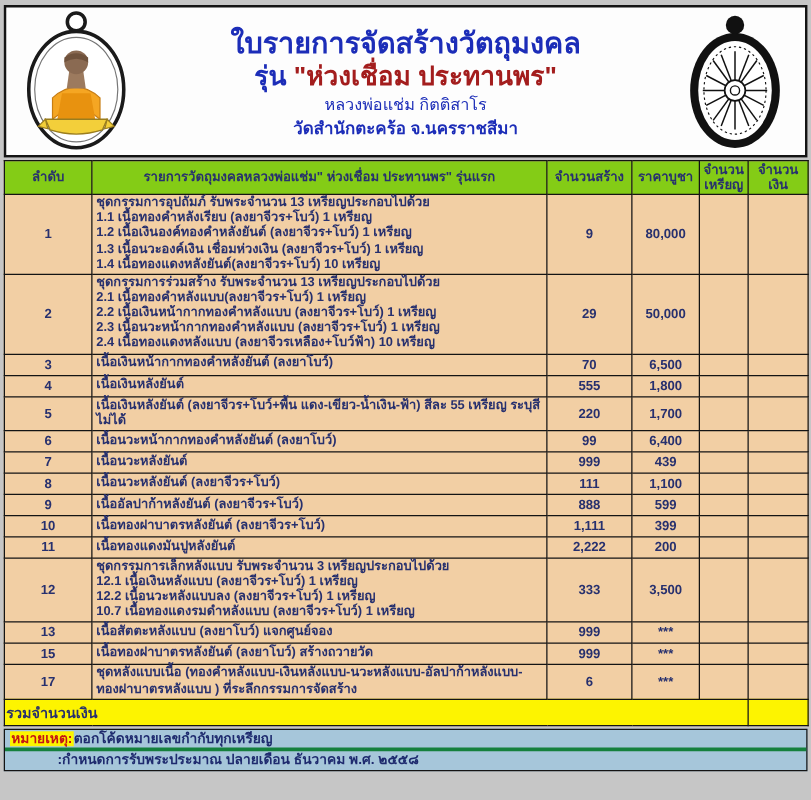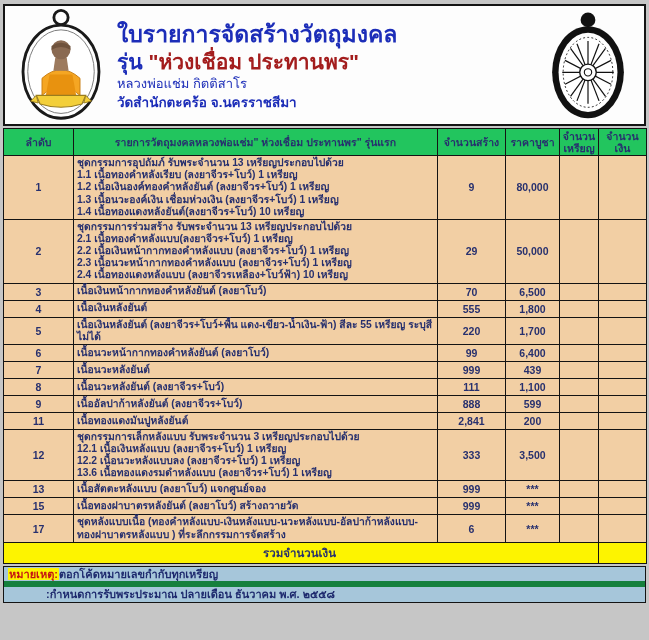--- a/index.html
+++ b/index.html
@@ -1,41 +1,41 @@
 <!DOCTYPE html>
 <html><head>
 <meta charset="utf-8">
 <style>
   html,body{margin:0;padding:0;}
   body{width:649px;height:640px;background:#c6c6c6;font-family:"Liberation Sans","DejaVu Sans",sans-serif;overflow:hidden;}
   .page{position:relative;width:643px;margin:0 auto;padding-top:4px;}
   
   .header-box{background:#fdfdfd;border:2px solid #141414;height:118px;display:flex;align-items:center;}
   .medal{width:112px;flex:0 0 112px;display:flex;justify-content:center;align-items:center;height:100%;}
-  .head-center{flex:1;text-align:left;line-height:1.12;padding-top:2px;}
+  .head-center{flex:1;text-align:center;line-height:1.12;padding-top:2px;}
   .title{color:#1c2db8;font-size:23px;font-weight:700;}
   .series{font-size:21px;font-weight:700;color:#1c2db8;margin-top:2px;}
   .series .red{color:#a31d1d;}
   .monk{color:#1c2db8;font-size:13px;font-weight:400;margin-top:4px;}
   .temple{color:#1c2db8;font-size:13.5px;font-weight:700;margin-top:3px;}
   
   table.items{border-collapse:collapse;width:643px;table-layout:fixed;margin-top:2px;background:#f2cfa4;}
   table.items td,table.items th{border:1px solid #141414;color:#27306e;}
-  thead th{background:#22c55e;font-size:10.5px;font-weight:700;padding:1px 1px;line-height:1.15;}
+  thead th{background:#84cc16;font-size:10.5px;font-weight:700;padding:1px 1px;line-height:1.15;}
   td.c-no{text-align:center;font-size:10.5px;font-weight:700;vertical-align:middle;}
   td.c-desc{font-size:10.3px;font-weight:700;padding:1px 3px;vertical-align:middle;line-height:1.18;}
   td.c-num{text-align:center;font-size:10.5px;font-weight:700;vertical-align:middle;}
   tr.single td{height:14px;}
   .grp{font-weight:700;}
   .ln{font-weight:700;}
   tr.total-row td{background:#fdf400;height:18px;border:1px solid #141414;}
-  td.total-label{text-align:center;font-size:11.5px;font-weight:700;color:#232b66;padding-right:4px;}
+  td.total-label{text-align:left;font-size:11.5px;font-weight:700;color:#232b66;padding-right:4px;}
   
   .notes{margin-top:2px;border:1.5px solid #141414;background:#a6c6da;}
-  .note-line{border-bottom:6px solid #15803d;padding:1px 4px;font-size:11px;font-weight:700;color:#1e2a6e;line-height:1.15;}
+  .note-line{border-bottom:3px solid #15803d;padding:1px 4px;font-size:11px;font-weight:700;color:#1e2a6e;line-height:1.15;}
   .note-line:last-child{border-bottom:none;}
   .note-tag{color:#c41414;background:#fdf400;padding:0 1px;}
   .note-indent{padding-left:42px;}
 </style>
 </head>
 <body>
 
 <div class="page">
 
   <div class="header-box">
@@ -197,36 +197,46 @@
           <td class="c-no">9</td>
           <td class="c-desc">
             <div class="ln">เนื้ออัลปาก้าหลังยันต์ (ลงยาจีวร+โบว์)</div>
           </td>
           <td class="c-num">888</td>
           <td class="c-num">599</td>
           <td class="c-num"></td>
           <td class="c-num"></td>
         </tr>
         <tr class="single">
+          <td class="c-no">10</td>
+          <td class="c-desc">
+            <div class="ln">เนื้อทองฝาบาตรหลังยันต์ (ลงยาจีวร+โบว์)</div>
+          </td>
+          <td class="c-num">1,111</td>
+          <td class="c-num">399</td>
+          <td class="c-num"></td>
+          <td class="c-num"></td>
+        </tr>
+        <tr class="single">
           <td class="c-no">11</td>
           <td class="c-desc">
             <div class="ln">เนื้อทองแดงมันปูหลังยันต์</div>
           </td>
-          <td class="c-num">2,841</td>
+          <td class="c-num">2,222</td>
           <td class="c-num">200</td>
           <td class="c-num"></td>
           <td class="c-num"></td>
         </tr>
         <tr class="multi">
           <td class="c-no">12</td>
           <td class="c-desc">
             <div class="grp">ชุดกรรมการเล็กหลังแบบ รับพระจำนวน 3 เหรียญประกอบไปด้วย</div>
             <div class="ln">12.1 เนื้อเงินหลังแบบ (ลงยาจีวร+โบว์) 1 เหรียญ</div>
             <div class="ln">12.2 เนื้อนวะหลังแบบลง (ลงยาจีวร+โบว์) 1 เหรียญ</div>
-            <div class="ln">13.6 เนื้อทองแดงรมดำหลังแบบ (ลงยาจีวร+โบว์)  1 เหรียญ</div>
+            <div class="ln">10.7 เนื้อทองแดงรมดำหลังแบบ (ลงยาจีวร+โบว์)  1 เหรียญ</div>
           </td>
           <td class="c-num">333</td>
           <td class="c-num">3,500</td>
           <td class="c-num"></td>
           <td class="c-num"></td>
         </tr>
         <tr class="single">
           <td class="c-no">13</td>
           <td class="c-desc">
             <div class="ln">เนื้อสัตตะหลังแบบ (ลงยาโบว์) แจกศูนย์จอง</div>

